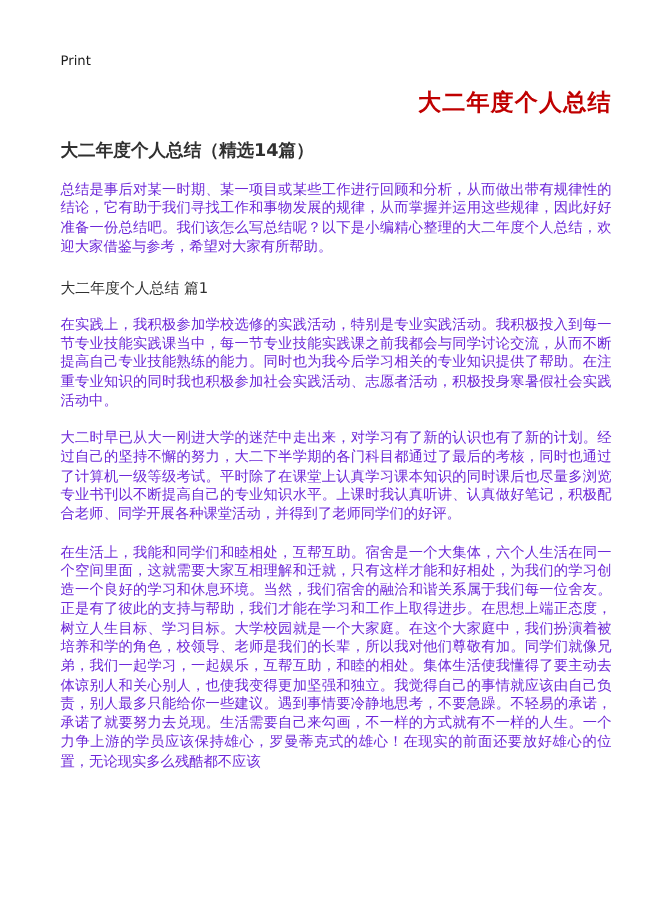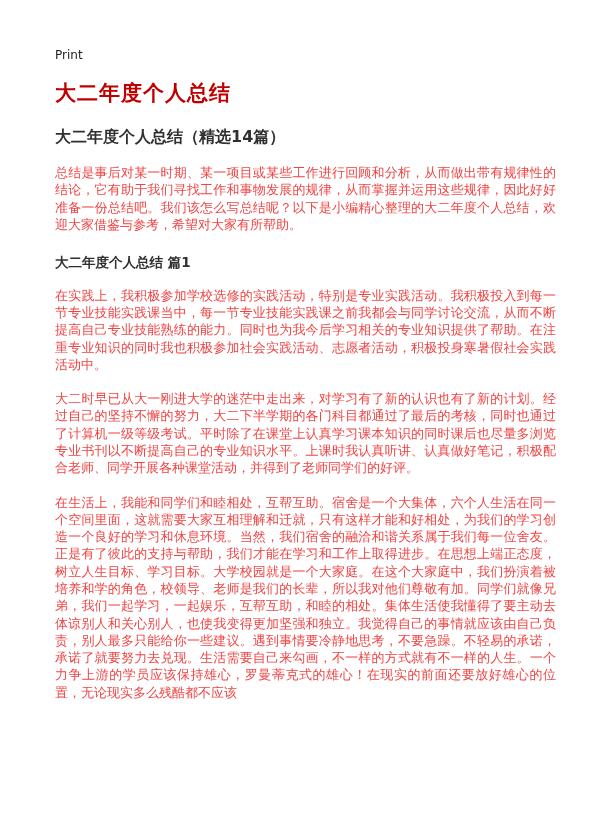--- a/index.html
+++ b/index.html
@@ -24,45 +24,45 @@
   .print-link {
     display: inline-block;
     font-size: 12px;
     color: #1d1d1d;
     text-decoration: none;
     cursor: pointer;
     margin: 0 0 2px 0;
   }
   h1.doc-title {
     margin: 16px 0 20px 0;
-    text-align: left;
+    text-align: right;
     color: #c00000;
     font-size: 21px;
     font-weight: bold;
     letter-spacing: 1px;
     line-height: 1.3;
   }
   .subtitle {
     font-size: 16px;
     font-weight: bold;
     color: #303030;
     margin: 0 0 16px 0;
     line-height: 1.3;
   }
   p.body-text {
     font-size: 13px;
     line-height: 1.33;
     text-align: justify;
-    color: #ef4444;
+    color: #6d28d9;
     margin: 0 0 17px 0;
     word-break: break-all;
   }
   h2.section-heading {
     font-size: 13.5px;
-    font-weight: bold;
+    font-weight: normal;
     color: #303030;
     margin: 21px 0 15px 0;
     line-height: 1.3;
   }
 </style>
 </head>
 <body>
 
 <div class="page">
 

